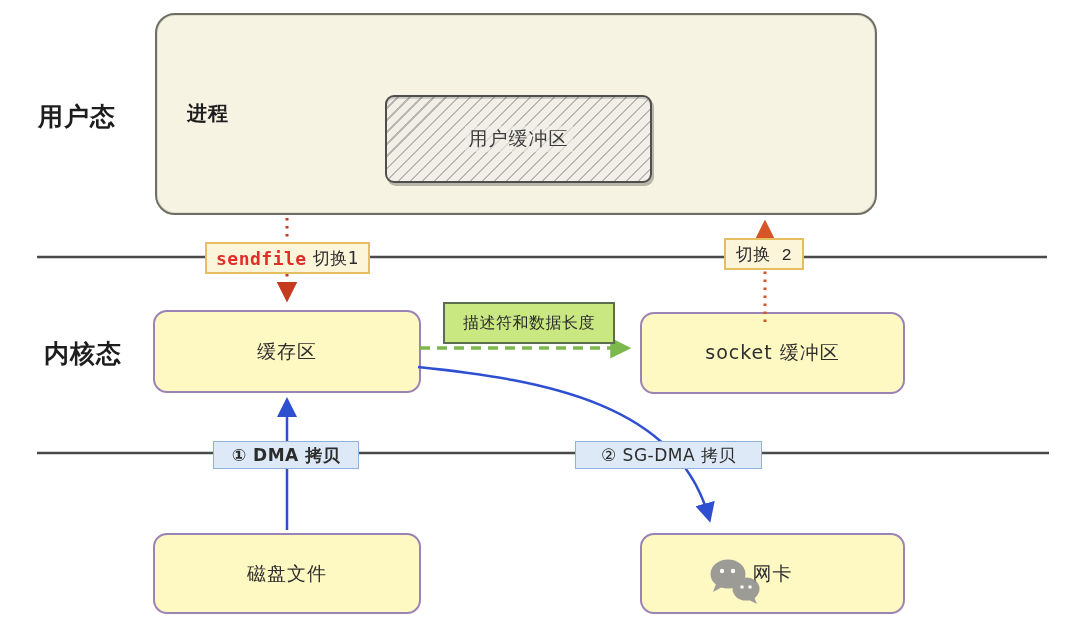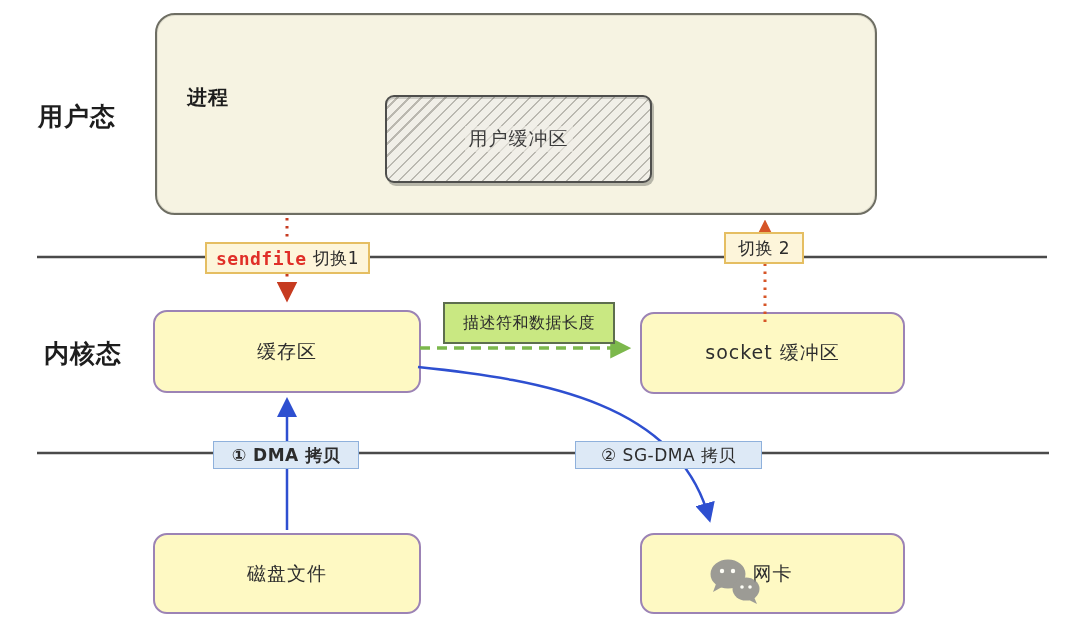--- a/index.html
+++ b/index.html
@@ -10,21 +10,21 @@
   }
   .abs{position:absolute;}
   
   .region-label{font-size:25px;font-weight:bold;color:#1d1d1d;letter-spacing:1px;z-index:2;}
   
   .process-box{
     left:155px;top:13px;width:718px;height:198px;
     background:#f6f3e2;border:2px solid #6e6e63;border-radius:20px;
     z-index:0;box-shadow:inset 0 0 0 1px rgba(110,110,99,.15);
   }
-  .process-label{position:absolute;left:30px;top:69px;font-size:20px;font-weight:bold;color:#1d1d1d;letter-spacing:1px;}
+  .process-label{position:absolute;left:30px;top:85px;font-size:20px;font-weight:bold;color:#1d1d1d;letter-spacing:1px;}
   
   .user-buffer{
     left:385px;top:71px;width:263px;height:84px;
     background:#f1efe8;
     background-image:repeating-linear-gradient(135deg,rgba(120,117,108,0) 0px,rgba(120,117,108,0) 7px,rgba(120,117,108,.45) 7px,rgba(120,117,108,.45) 8.5px);
     border:2.5px solid #4e4e4c;border-radius:9px;
     box-shadow:2px 3px 0 rgba(90,90,84,.4), inset 0 2px 0 rgba(90,90,84,.25);
     display:flex;align-items:center;justify-content:center;z-index:0;margin-top:24px;
   }
   .user-buffer .txt{font-size:19px;color:#3c3c3c;letter-spacing:1px;background:rgba(241,239,232,.6);padding:0 4px;}
@@ -107,21 +107,21 @@
   <path d="M287,530 L287,402" fill="none" stroke="#2e4fd0" stroke-width="2.5" marker-end="url(#ar-blue)"></path>
 
   <path d="M418,367 C545,380 678,404 709,518" fill="none" stroke="#2e4fd0" stroke-width="2.5" marker-end="url(#ar-blue)"></path>
 </svg>
 
 <div class="abs badge yellow" style="left:205px;top:242px;width:161px;height:28px;">
   <span class="sendfile-kw">sendfile</span>
   <span>切换1</span>
 </div>
 
-<div class="abs badge yellow" style="left:724px;top:232px;width:76px;height:28px;">
+<div class="abs badge yellow" style="left:724px;top:238px;width:76px;height:28px;font-family:Liberation Mono, monospace;">
   <span>切换 2</span>
 </div>
 
 <div class="abs badge green" style="left:443px;top:302px;width:168px;height:38px;text-align:center;">
   <span>描述符和数据长度</span>
 </div>
 
 <div class="abs badge blue" style="left:213px;top:441px;width:144px;height:26px;font-weight:bold;">
   <span>① DMA 拷贝</span>
 </div>

